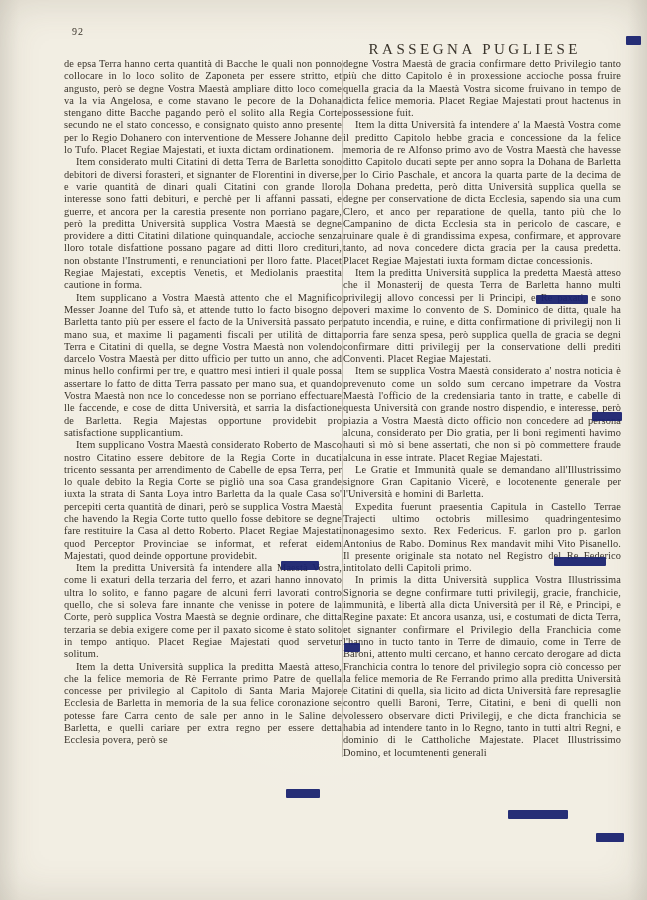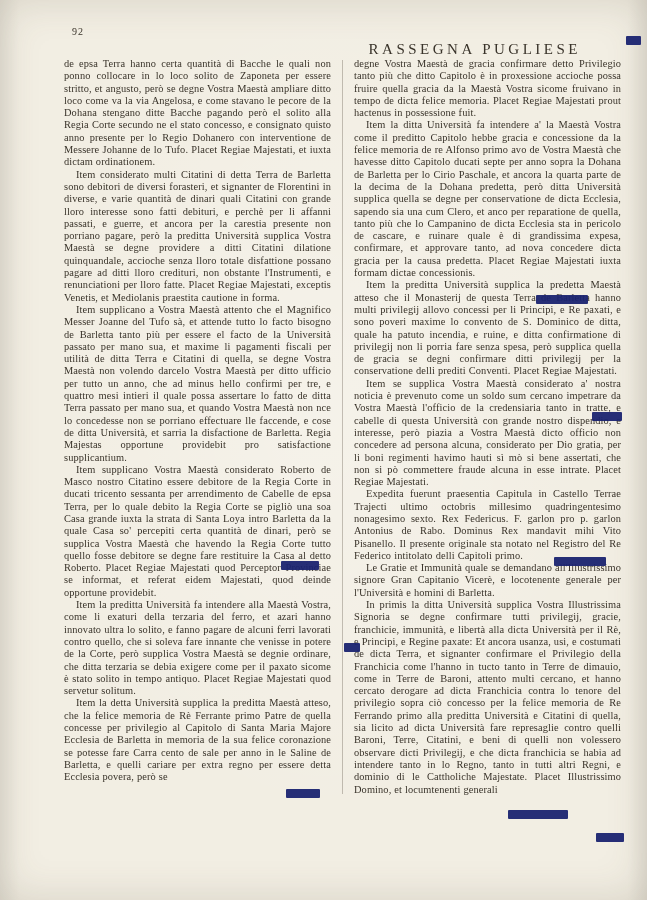--- a/index.html
+++ b/index.html
@@ -38,21 +38,20 @@
     position:absolute;left:0;right:40px;top:1px;
     text-align:right;
     font-size:15px;
     letter-spacing:3.5px;
     font-variant:small-caps;
     text-transform:uppercase;
     margin-top:14px;
   }
   .columns{
     display:flex;
-    gap:11px;
     align-items:stretch;
   }
   .col{flex:1 1 0;min-width:0;}
   .col-divider{
     flex:0 0 1px;
     background:rgba(60,50,35,0.28);
     margin:2px 0;
   }
   .para{
     font-size:10.4px;
@@ -96,22 +95,22 @@
       <p class="para">Item la detta Università supplica la preditta Maestà atteso, che la felice memoria de Rè Ferrante primo Patre de quella concesse per privilegio al Capitolo di Santa Maria Majore Ecclesia de Barletta in memoria de la sua felice coronazione se potesse fare Carra cento de sale per anno in le Saline de Barletta, e quelli cariare per extra regno per essere detta Ecclesia povera, però se</p>
     </section>
 
     <div class="col-divider"></div>
 
     <section class="col col-right">
       <p class="para no-indent">degne Vostra Maestà de gracia confirmare detto Privilegio tanto più che ditto Capitolo è in proxessione accioche possa fruire quella gracia da la Maestà Vostra sicome fruivano in tempo de dicta felice memoria. Placet Regiae Majestati prout hactenus in possessione fuit.</p>
       <p class="para">Item la ditta Università fa intendere a' la Maestà Vostra come il preditto Capitolo hebbe gracia e concessione da la felice memoria de re Alfonso primo avo de Vostra Maestà che havesse ditto Capitolo ducati septe per anno sopra la Dohana de Barletta per lo Cirio Paschale, et ancora la quarta parte de la decima de la Dohana predetta, però ditta Università supplica quella se degne per conservatione de dicta Ecclesia, sapendo sia una cum Clero, et anco per reparatione de quella, tanto più che lo Campanino de dicta Ecclesia sta in pericolo de cascare, e ruinare quale è di grandissima expesa, confirmare, et approvare tanto, ad nova concedere dicta gracia per la causa predetta. Placet Regiae Majestati iuxta formam dictae concessionis.</p>
       <p class="para">Item la preditta Università supplica la predetta Maestà atteso che il Monasterij de questa Terra de Barletta hanno multi privilegij allovo concessi per li Principi, e Re paxati, e sono poveri maxime lo convento de S. Dominico de ditta, quale ha patuto incendia, e ruine, e ditta confirmatione di privilegij non li porria fare senza spesa, però supplica quella de gracia se degni confirmare ditti privilegij per la conservatione delli prediti Conventi. Placet Regiae Majestati.</p>
       <p class="para">Item se supplica Vostra Maestà considerato a' nostra noticia è prevenuto come un soldo sum cercano impetrare da Vostra Maestà l'officio de la credensiaria tanto in tratte, e cabelle di questa Università con grande nostro dispendio, e interesse, però piazia a Vostra Maestà dicto officio non concedere ad persona alcuna, considerato per Dio gratia, per li boni regimenti havimo hauti sì mò si bene assertati, che non si pò commettere fraude alcuna in esse intrate. Placet Regiae Majestati.</p>
+      <p class="para">Le Gratie et Immunità quale se demandano all'Illustrissimo signore Gran Capitanio Vicerè, e locotenente generale per l'Università e homini di Barletta.</p>
       <p class="para">Expedita fuerunt praesentia Capitula in Castello Terrae Trajecti ultimo octobris millesimo quadringentesimo nonagesimo sexto. Rex Federicus. F. garlon pro p. garlon Antonius de Rabo. Dominus Rex mandavit mihi Vito Pisanello. Il presente originale sta notato nel Registro del Re Federico intitolato delli Capitoli primo.</p>
-      <p class="para">Le Gratie et Immunità quale se demandano all'Illustrissimo signore Gran Capitanio Vicerè, e locotenente generale per l'Università e homini di Barletta.</p>
       <p class="para">In primis la ditta Università supplica Vostra Illustrissima Signoria se degne confirmare tutti privilegij, gracie, franchicie, immunità, e libertà alla dicta Università per il Rè, e Principi, e Regine paxate: Et ancora usanza, usi, e costumati de dicta Terra, et signanter confirmare el Privilegio della Franchicia come l'hanno in tucto tanto in Terre de dimauio, come in Terre de Baroni, attento multi cercano, et hanno cercato derogare ad dicta Franchicia contra lo tenore del privilegio sopra ciò concesso per la felice memoria de Re Ferrando primo alla preditta Università e Citatini di quella, sia licito ad dicta Università fare represaglie contro quelli Baroni, Terre, Citatini, e beni di quelli non volessero observare dicti Privilegij, e che dicta franchicia se habia ad intendere tanto in lo Regno, tanto in tutti altri Regni, e dominio di le Cattholiche Majestate. Placet Illustrissimo Domino, et locumtenenti generali</p>
     </section>
 
   </main>
 
   <div id="marks-layer">
       <div class="mark" style="left: 626px; top: 36px; width: 15px; height: 9px;"></div>
       <div class="mark" style="left: 281px; top: 561px; width: 38px; height: 9px;"></div>
       <div class="mark" style="left: 286px; top: 789px; width: 34px; height: 9px;"></div>
       <div class="mark" style="left: 536px; top: 295px; width: 52px; height: 9px;"></div>

